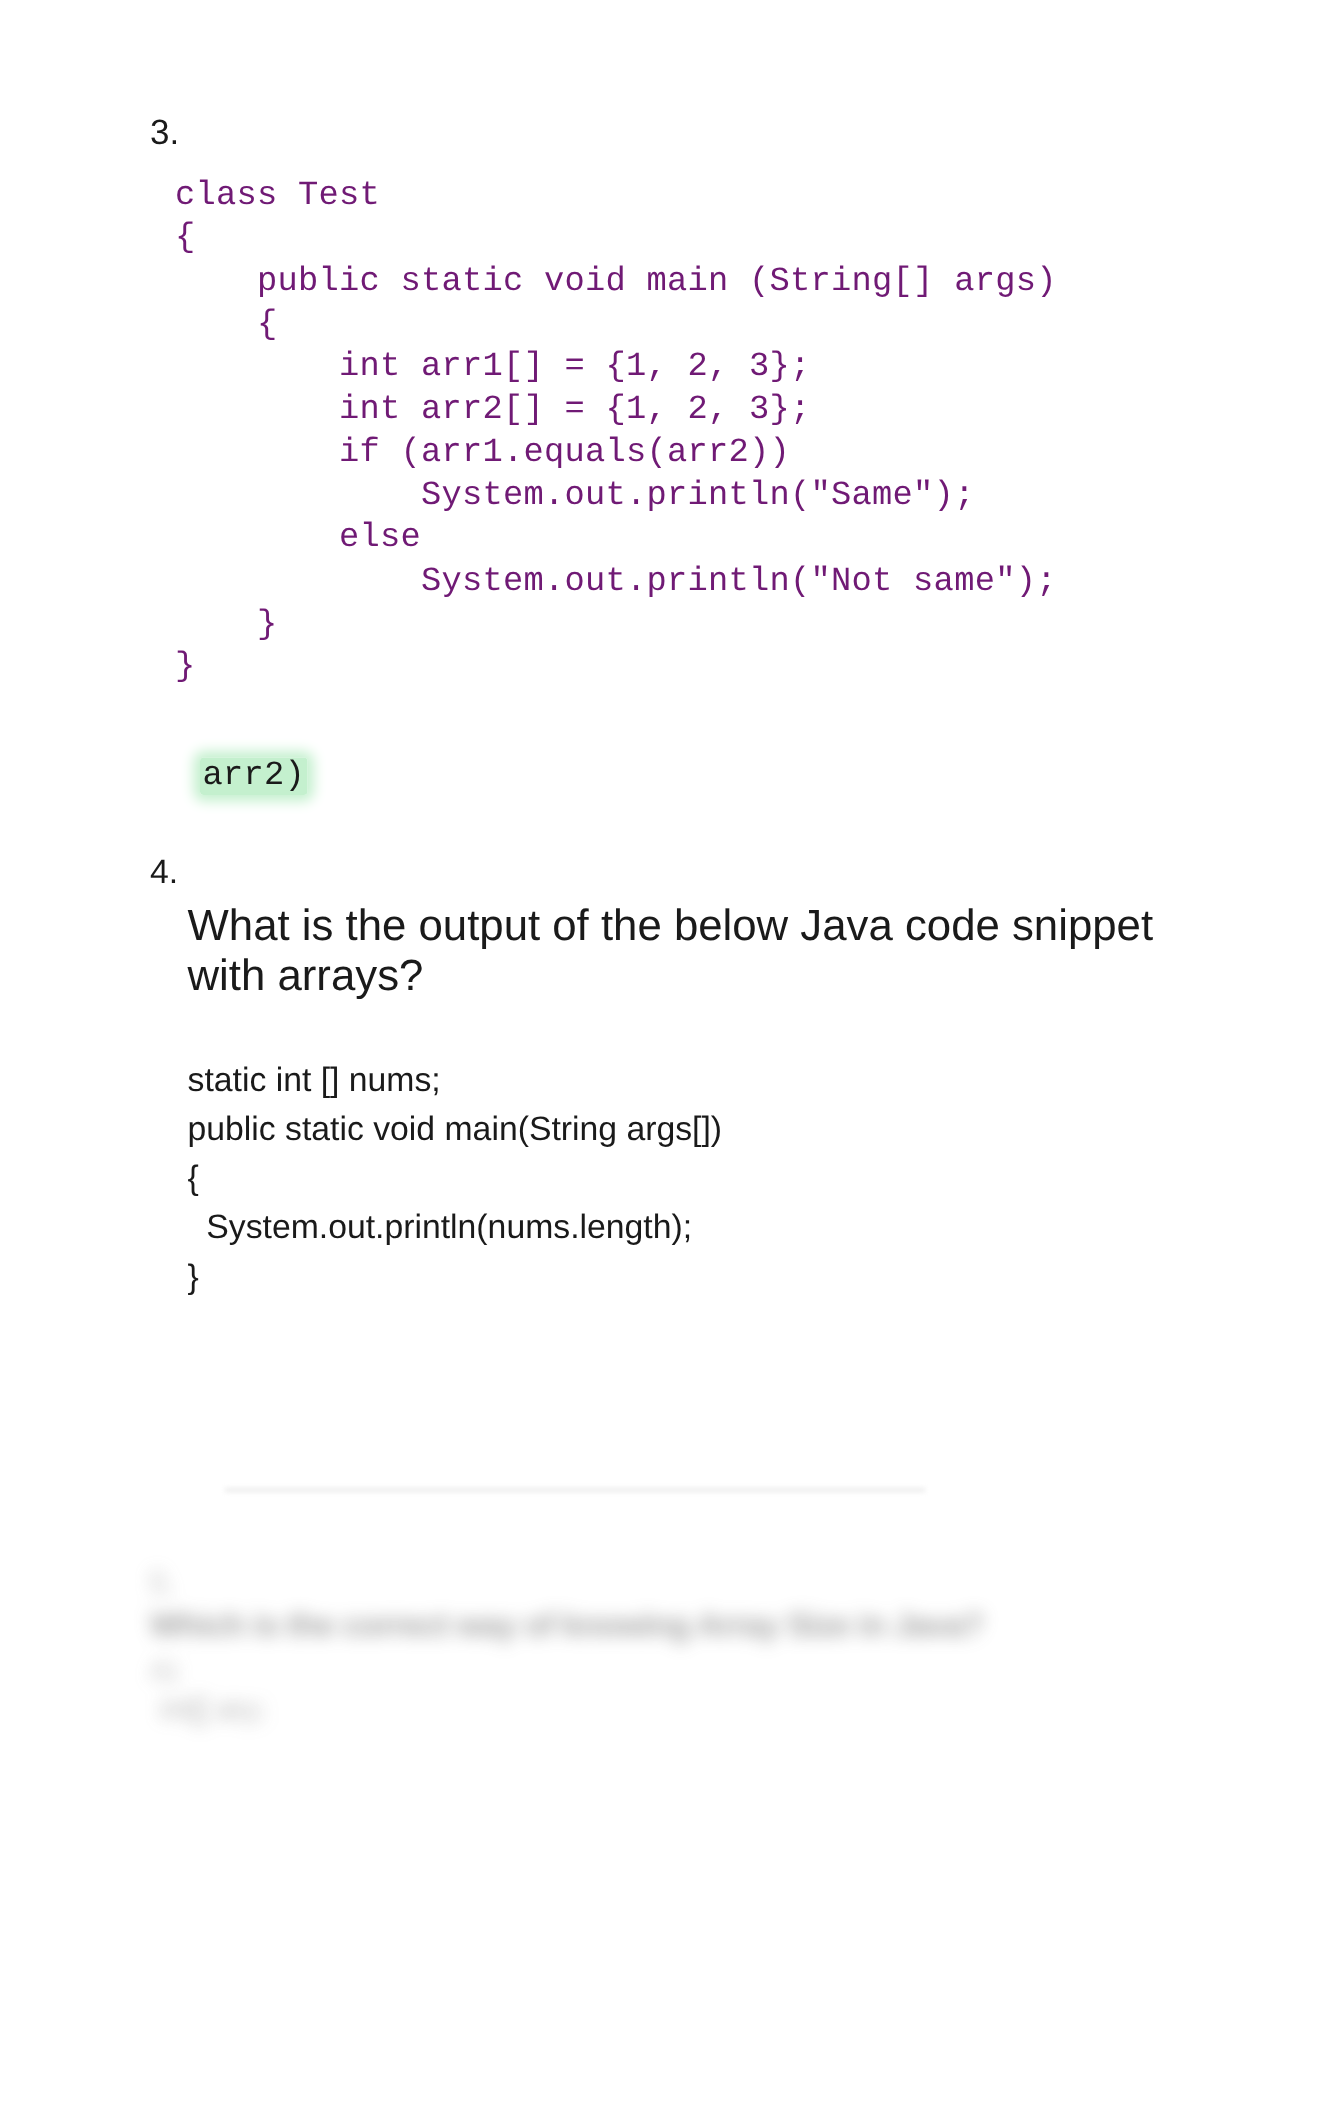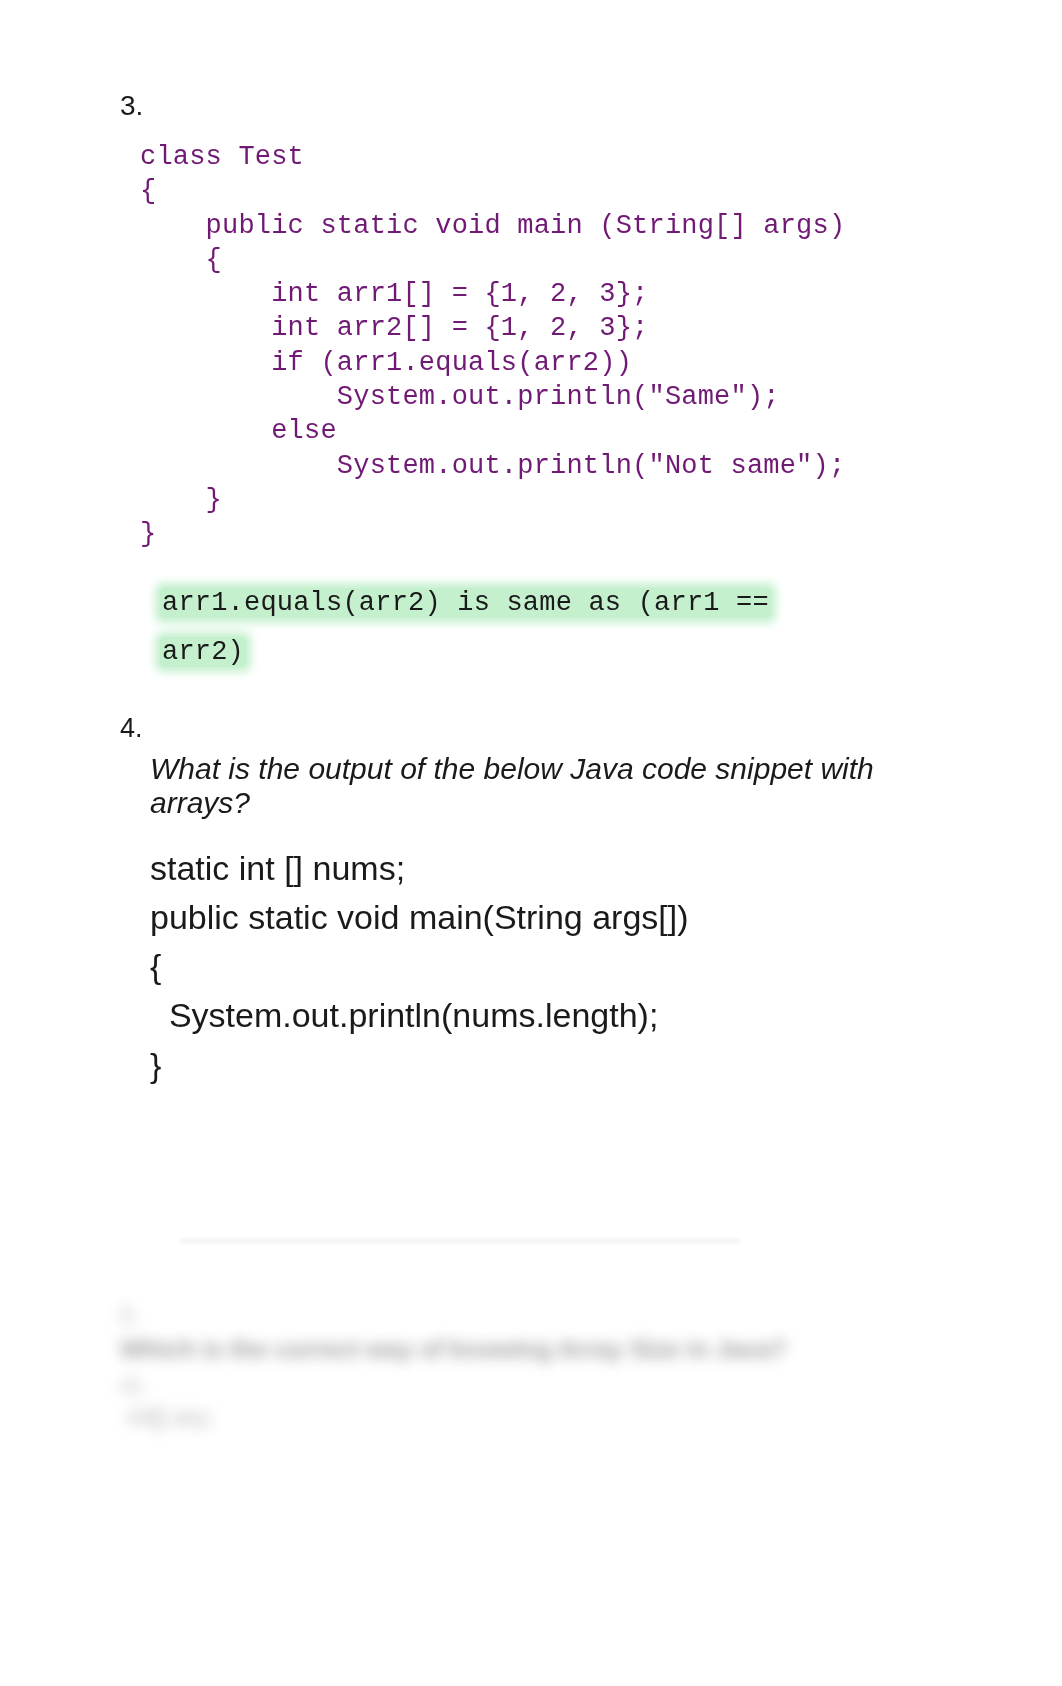--- a/index.html
+++ b/index.html
@@ -48,29 +48,28 @@
       padding: 0 2px;
     }
     .q4-number {
       font-family: Arial, sans-serif;
       font-size: 27px;
       margin-top: 36px;
       margin-bottom: 8px;
     }
     .q4-text {
       font-family: Arial, sans-serif;
-      font-size: 30px;
+      font-size: 35px;
       margin-left: 30px;
-      margin-bottom: 24px;
+      margin-bottom: 44px;
       color: #1a1a1a;
-      font-style: italic;
     }
     .q4-code {
       font-family: Arial, sans-serif;
-      font-size: 34px;
+      font-size: 27px;
       line-height: 1.45;
       margin-left: 30px;
       color: #1a1a1a;
       white-space: pre;
       margin-bottom: 150px;
     }
     .blurred-divider {
       border-top: 2px solid #ccc;
       width: 560px;
       margin-left: 60px;
@@ -126,21 +125,21 @@
         int arr1[] = {1, 2, 3};
         int arr2[] = {1, 2, 3};
         if (arr1.equals(arr2))
             System.out.println("Same");
         else
             System.out.println("Not same");
     }
 }</div>
 
 <div class="answer-wrapper">
-  <span class="highlighted-answer highlight">arr1.equals(arr2) is same as (arr1 ==</span><br>
+  <br>
   <span class="highlighted-answer highlight">arr2)</span>
 </div>
 
 <div class="q4-number">4.</div>
 
 <div class="q4-text">What is the output of the below Java code snippet with arrays?</div>
 
 <div class="q4-code">static int [] nums;
 public static void main(String args[])
 {

